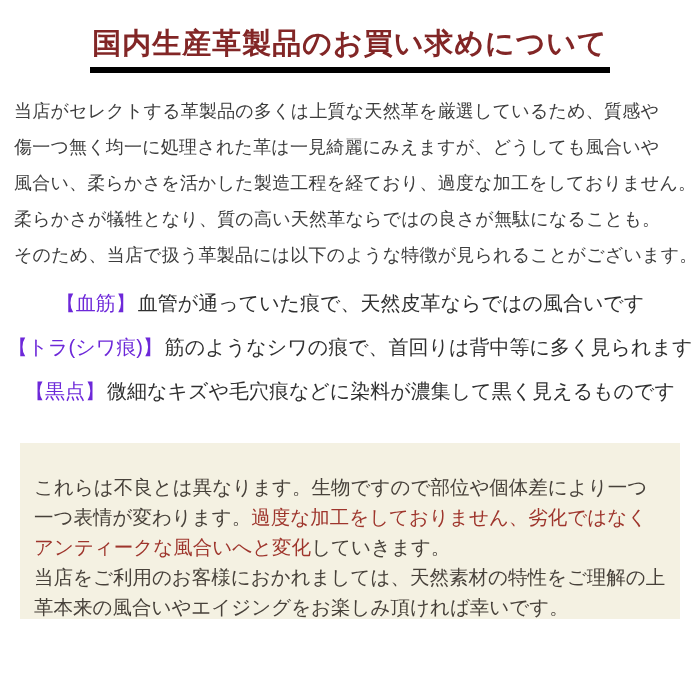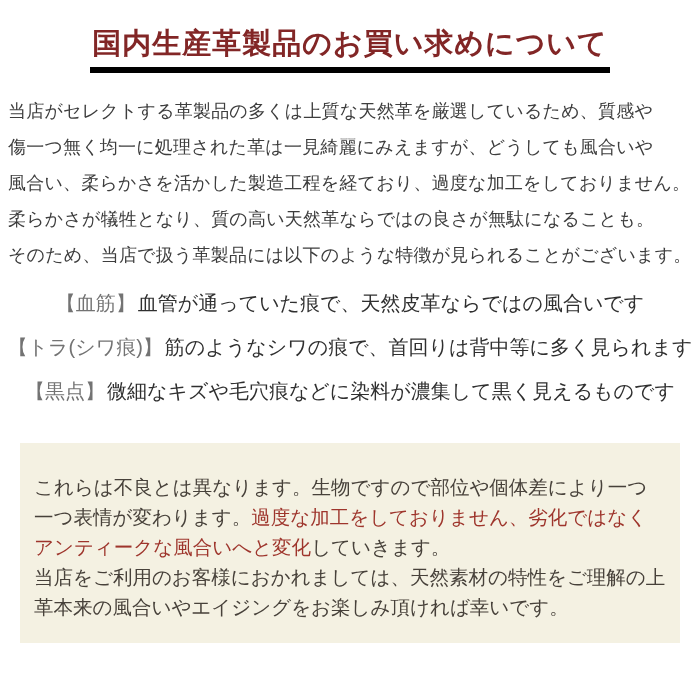--- a/index.html
+++ b/index.html
@@ -21,40 +21,40 @@
     font-family: "Liberation Serif", "DejaVu Serif", serif;
     font-size: 29px;
     font-weight: bold;
     letter-spacing: 1px;
     color: #822626;
     border-bottom: 6px solid #000000;
     padding: 0 2px 3px 2px;
     white-space: nowrap;
   }
   .intro {
-    margin: 20px 14px 0 8px;
+    margin: 20px 14px 0 14px;
     font-size: 18px;
     line-height: 36px;
     color: #3d3d3d;
     letter-spacing: 0.2px;
   }
   .intro-line { white-space: nowrap; }
   .features {
     margin-top: 8px;
     text-align: center;
     font-family: "Liberation Sans", "DejaVu Sans", sans-serif;
     font-size: 20px;
     color: #2f2f2f;
   }
   .feature { line-height: 44px; white-space: nowrap; }
-  .feature-label { color: #737373; }
+  .feature-label { color: #6d28d9; }
   .feature-desc { margin-left: 2px; text-align: center; }
   .notice {
     width: 660px;
-    height: 200px;
+    height: 176px;
     margin: 30px auto 16px auto;
     background: #f4f1e2;
     box-sizing: border-box;
     padding: 30px 14px 0 14px;
     font-size: 19.5px;
     line-height: 30px;
     color: #47413a;
   }
   .notice-line { white-space: nowrap; }
   .notice .em { color: #9e352c; }

